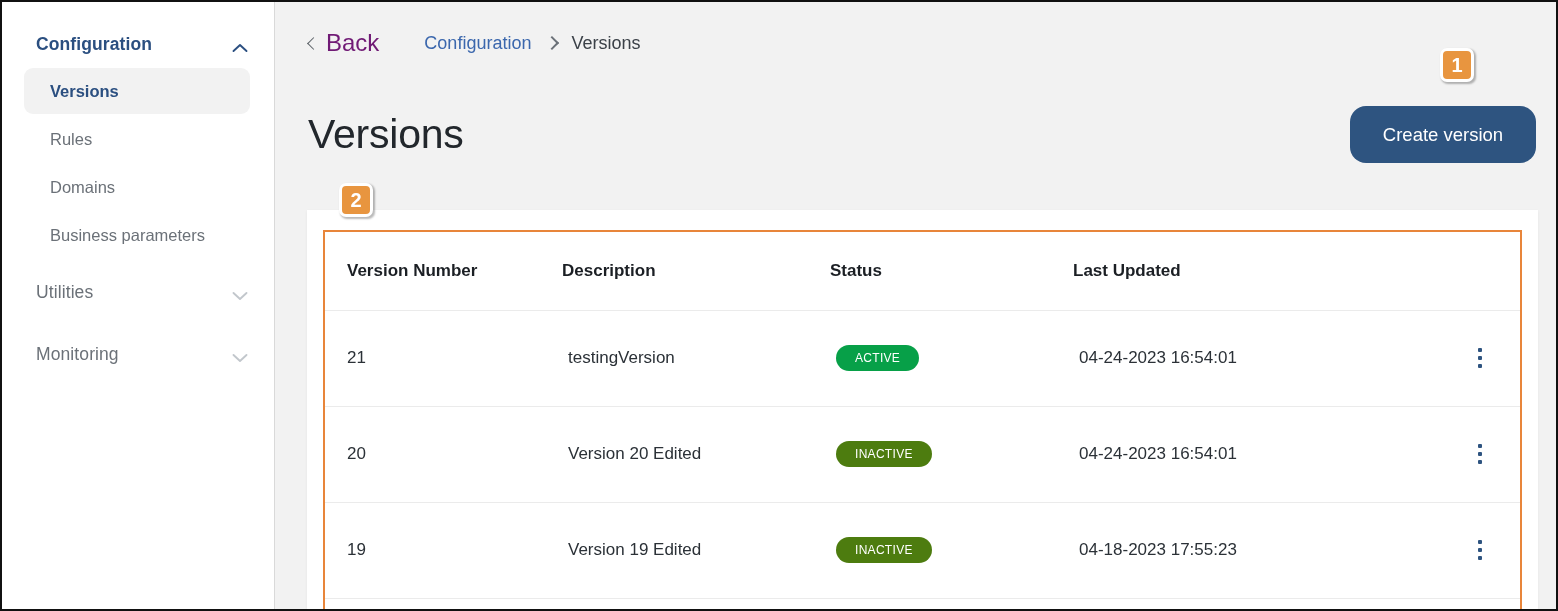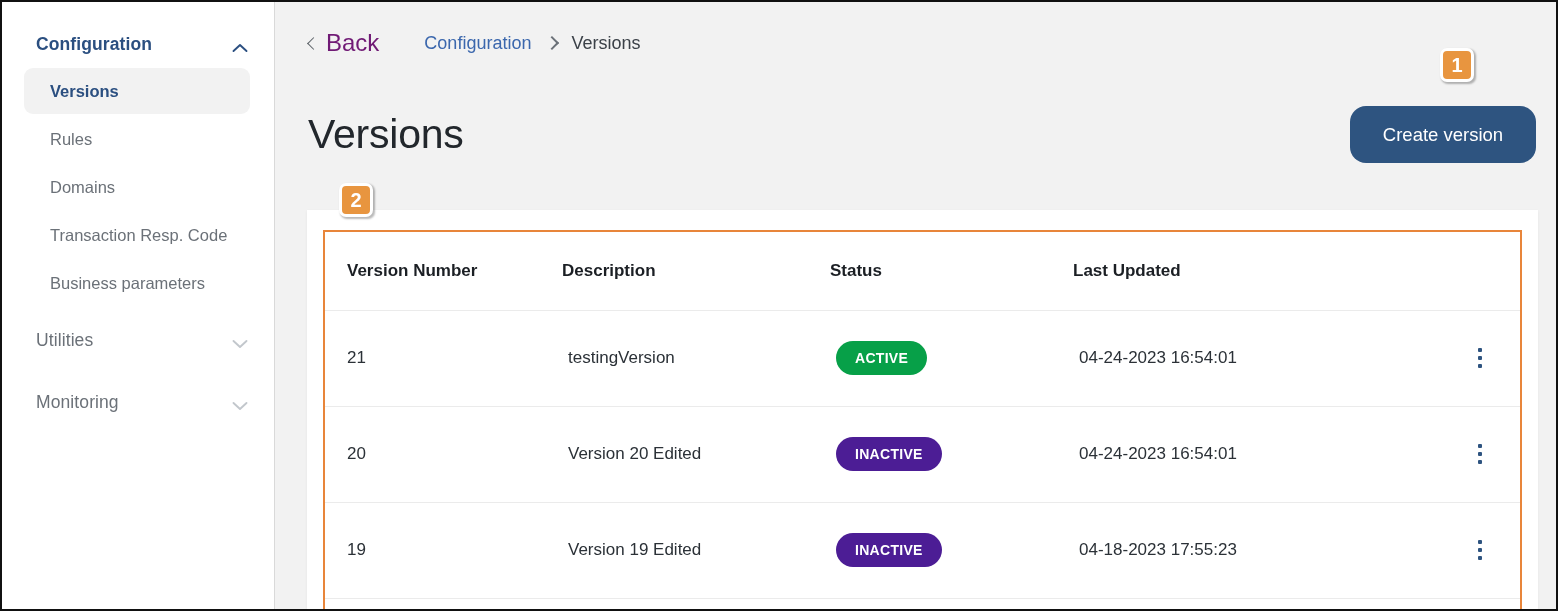--- a/index.html
+++ b/index.html
@@ -250,31 +250,31 @@
   .col-stat  { width: 243px; }
   .col-date  { width: auto; }
   .col-menu  { width: 80px; }
 
   th.col-ver { padding-left: 22px !important; }
 
   .pill {
     display: inline-flex;
     align-items: center;
     justify-content: center;
-    height: 34px;
+    height: 26px;
     border-radius: 17px;
     color: #ffffff;
-    font-size: 14px;
-    font-weight: bold;
+    font-size: 12px;
+    font-weight: normal;
     letter-spacing: 0.3px;
     padding: 0 19px;
   }
 
   .pill.active   { background: #07a048; }
-  .pill.inactive { background: #4c1d95; }
+  .pill.inactive { background: #4d7c0f; }
 
   .kebab {
     width: 26px;
     height: 26px;
     display: flex;
     flex-direction: column;
     align-items: center;
     justify-content: center;
     gap: 4px;
     cursor: pointer;
@@ -306,23 +306,20 @@
 
     <div class="sidebar-sub">
       <div class="sidebar-item active">
         <span>Versions</span>
       </div>
       <div class="sidebar-item">
         <span>Rules</span>
       </div>
       <div class="sidebar-item">
         <span>Domains</span>
-      </div>
-      <div class="sidebar-item">
-        <span>Transaction Resp. Code</span>
       </div>
       <div class="sidebar-item">
         <span>Business parameters</span>
       </div>
     </div>
 
     <div class="group-spacer"></div>
 
     <div class="sidebar-group-header collapsed" style="margin-top:6px;">
       <span class="group-label">Utilities</span>

